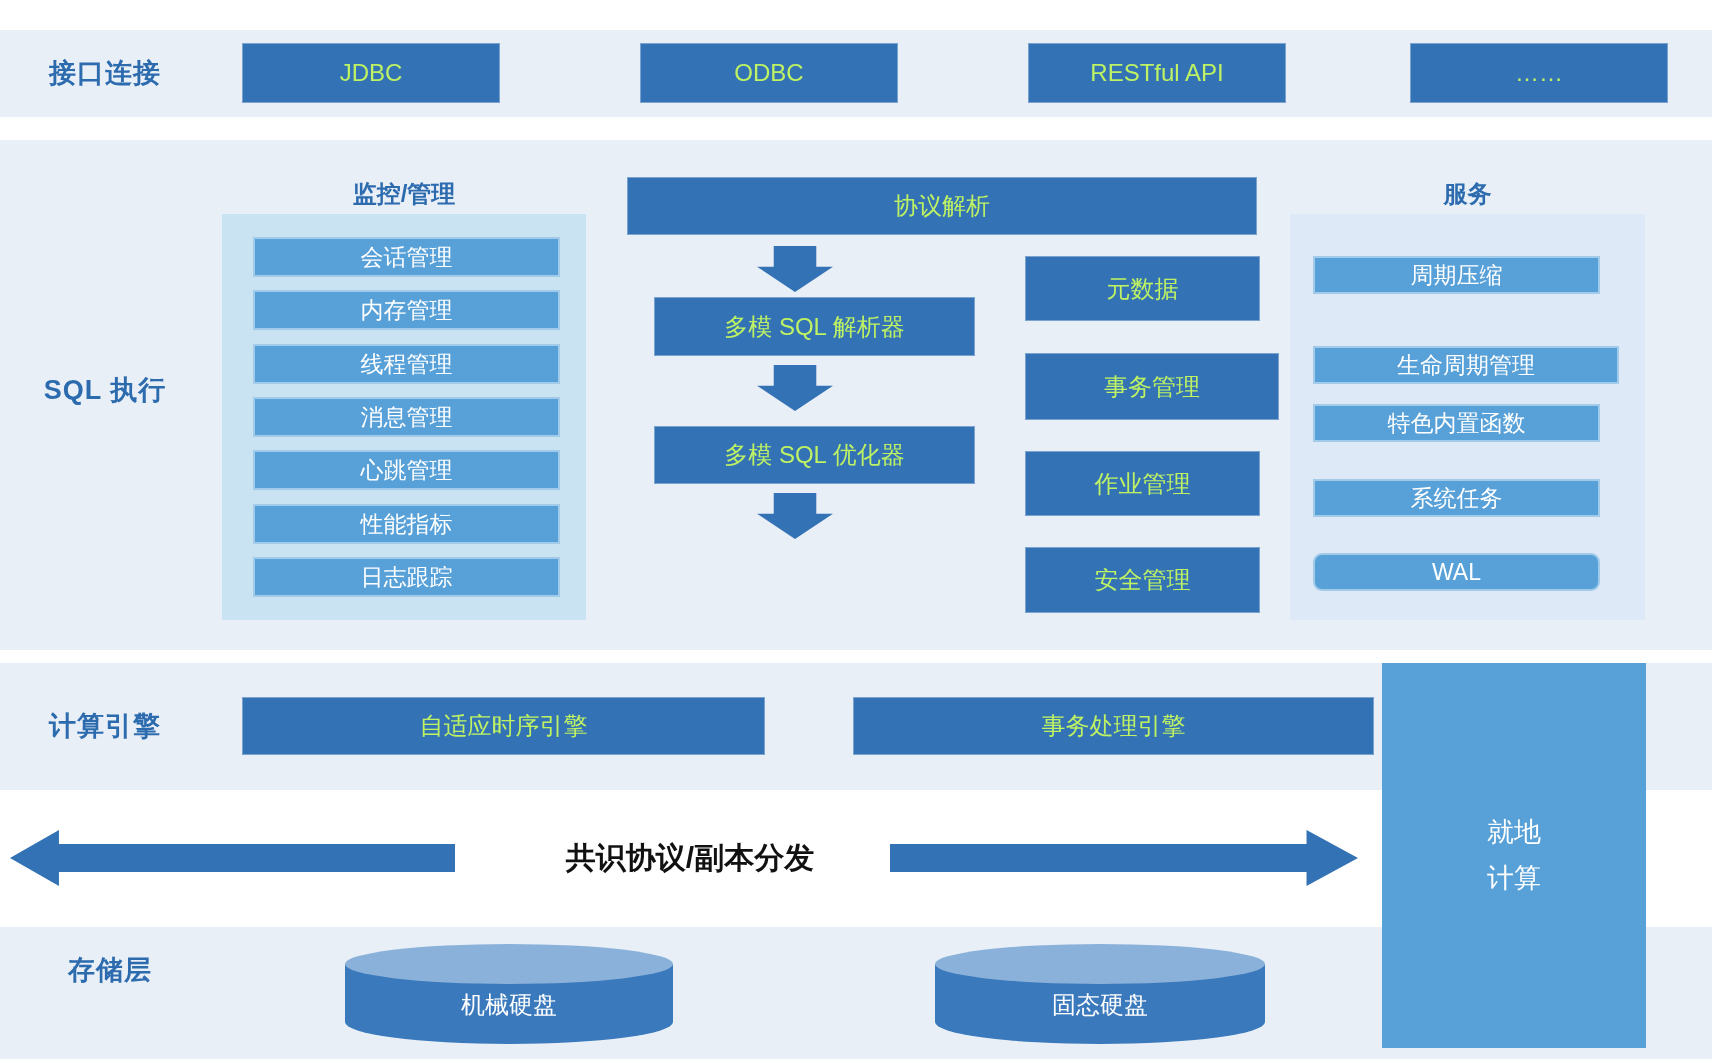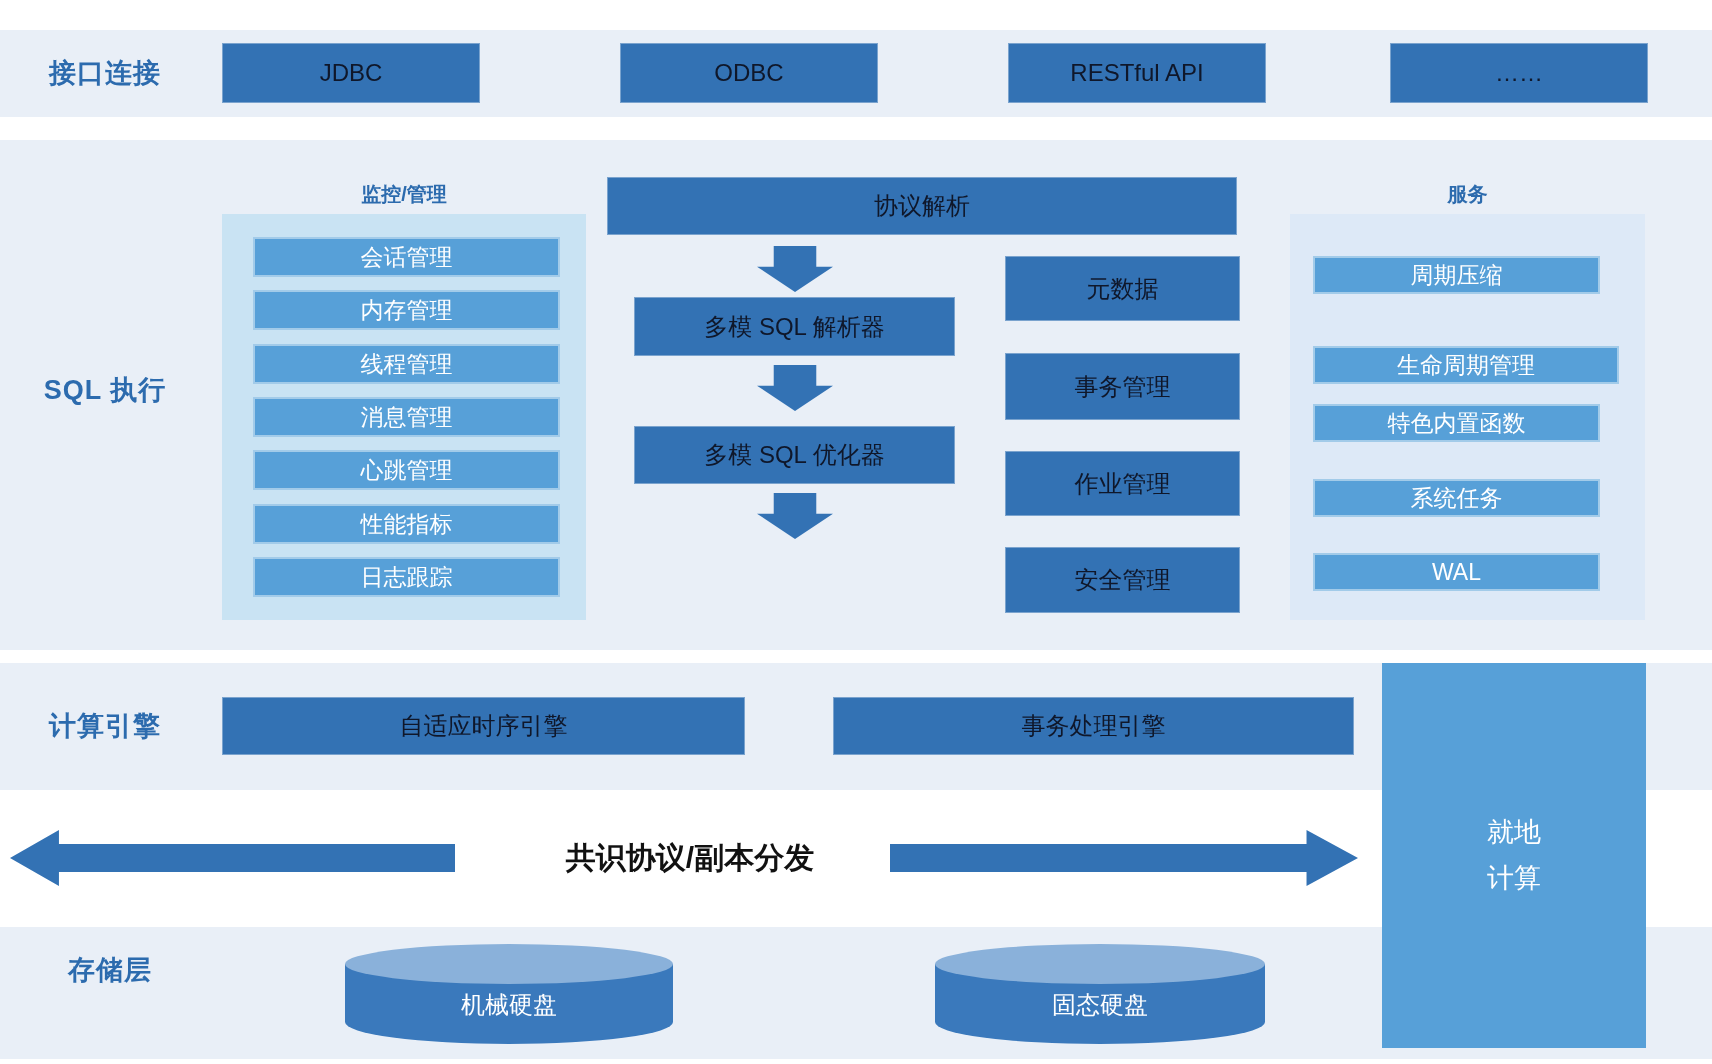--- a/index.html
+++ b/index.html
@@ -2,22 +2,22 @@
 <html><head>
 <meta charset="utf-8">
 <style>
   html,body{margin:0;padding:0;background:#ffffff;}
   body{font-family:"Liberation Sans","DejaVu Sans",sans-serif;}
   .canvas{position:relative;width:1712px;height:1064px;background:#ffffff;overflow:hidden;}
   .abs{position:absolute;}
   .band{position:absolute;left:0;width:1712px;background:#e9eff7;}
   .flexc{display:flex;align-items:center;justify-content:center;}
   .seclabel{color:#2c6bae;font-weight:700;font-size:27px;letter-spacing:1px;}
-  .coltitle{color:#2c6bae;font-weight:700;font-size:20px;}
-  .dbox{background:#3372b4;color:#0f172a;font-size:24px;border:1px solid rgba(255,255,255,0.35);box-sizing:border-box;}
+  .coltitle{color:#2c6bae;font-weight:700;font-size:24px;}
+  .dbox{background:#3372b4;color:#bef264;font-size:24px;border:1px solid rgba(255,255,255,0.35);box-sizing:border-box;margin-left:20px;}
   .lbox{background:#57a0d8;color:#ffffff;font-size:23px;border:2px solid rgba(255,255,255,0.45);box-sizing:border-box;}
   .container1{background:#c9e3f3;}
   .container2{background:#dde9f7;}
   .down-arrow{background:#3372b4;clip-path:polygon(22% 0,78% 0,78% 45%,100% 45%,50% 100%,0 45%,22% 45%);}
   .left-arrow{background:#3372b4;clip-path:polygon(0 50%,11% 0,11% 25%,100% 25%,100% 75%,11% 75%,11% 100%);}
   .right-arrow{background:#3372b4;clip-path:polygon(100% 50%,89% 0,89% 25%,0 25%,0 75%,89% 75%,89% 100%);}
   .consensus{color:#111111;font-weight:700;font-size:30px;}
   .cyl{position:absolute;padding-left:8px;}
   .cyl-top{position:absolute;left:0;top:0;width:100%;height:40px;background:#8ab1da;border-radius:50%;}
   .cyl-body{position:absolute;left:0;top:20px;width:100%;height:80px;background:#3a79bc;border-radius:0 0 50% 50% / 0 0 22px 22px;}
@@ -53,31 +53,31 @@
   <div class="abs flexc lbox" style="left:253px;top:557px;width:307px;height:40px;">日志跟踪</div>
 
   <div class="abs flexc dbox" style="left:607px;top:177px;width:630px;height:58px;">协议解析</div>
   <div class="abs down-arrow" style="left:757px;top:246px;width:76px;height:46px;"></div>
   <div class="abs flexc dbox" style="left:634px;top:297px;width:321px;height:59px;">多模 SQL 解析器</div>
   <div class="abs down-arrow" style="left:757px;top:365px;width:76px;height:46px;"></div>
   <div class="abs flexc dbox" style="left:634px;top:426px;width:321px;height:58px;">多模 SQL 优化器</div>
   <div class="abs down-arrow" style="left:757px;top:493px;width:76px;height:46px;"></div>
 
   <div class="abs flexc dbox" style="left:1005px;top:256px;width:235px;height:65px;">元数据</div>
-  <div class="abs flexc dbox" style="left:1005px;top:353px;width:235px;height:67px;">事务管理</div>
+  <div class="abs flexc dbox" style="left:1005px;top:353px;width:254px;height:67px;">事务管理</div>
   <div class="abs flexc dbox" style="left:1005px;top:451px;width:235px;height:65px;">作业管理</div>
   <div class="abs flexc dbox" style="left:1005px;top:547px;width:235px;height:66px;">安全管理</div>
 
   <div class="abs flexc coltitle" style="left:1290px;top:176px;width:355px;height:36px;">服务</div>
   <div class="abs container2" style="left:1290px;top:214px;width:355px;height:406px;"></div>
   <div class="abs flexc lbox" style="left:1313px;top:256px;width:287px;height:38px;">周期压缩</div>
   <div class="abs flexc lbox" style="left:1313px;top:346px;width:306px;height:38px;">生命周期管理</div>
   <div class="abs flexc lbox" style="left:1313px;top:404px;width:287px;height:38px;">特色内置函数</div>
   <div class="abs flexc lbox" style="left:1313px;top:479px;width:287px;height:38px;">系统任务</div>
-  <div class="abs flexc lbox" style="left:1313px;top:553px;width:287px;height:38px;">WAL</div>
+  <div class="abs flexc lbox" style="left:1313px;top:553px;width:287px;height:38px;border-radius:9px;">WAL</div>
 
   <div class="abs flexc seclabel" style="left:25px;top:698px;width:160px;height:56px;">计算引擎</div>
   <div class="abs flexc dbox" style="left:222px;top:697px;width:523px;height:58px;">自适应时序引擎</div>
   <div class="abs flexc dbox" style="left:833px;top:697px;width:521px;height:58px;">事务处理引擎</div>
 
   <div class="abs left-arrow" style="left:10px;top:830px;width:445px;height:56px;"></div>
   <div class="abs flexc consensus" style="left:520px;top:830px;width:340px;height:56px;">共识协议/副本分发</div>
   <div class="abs right-arrow" style="left:890px;top:830px;width:468px;height:56px;"></div>
 
   <div class="abs flexc seclabel" style="left:35px;top:942px;width:150px;height:56px;">存储层</div>

